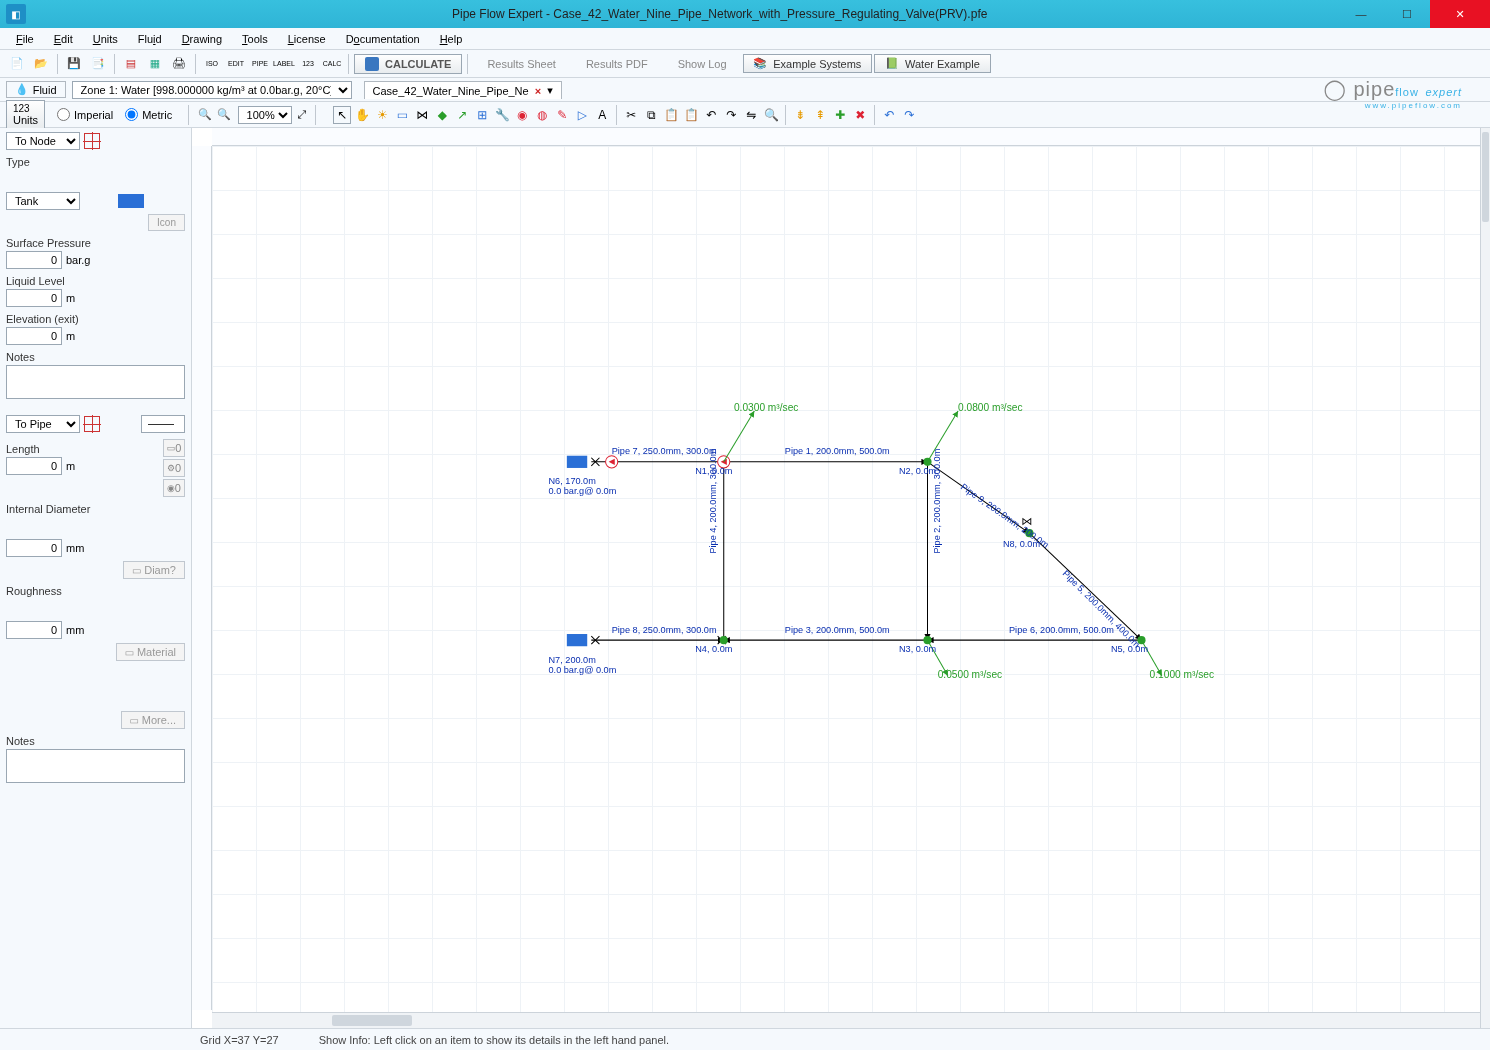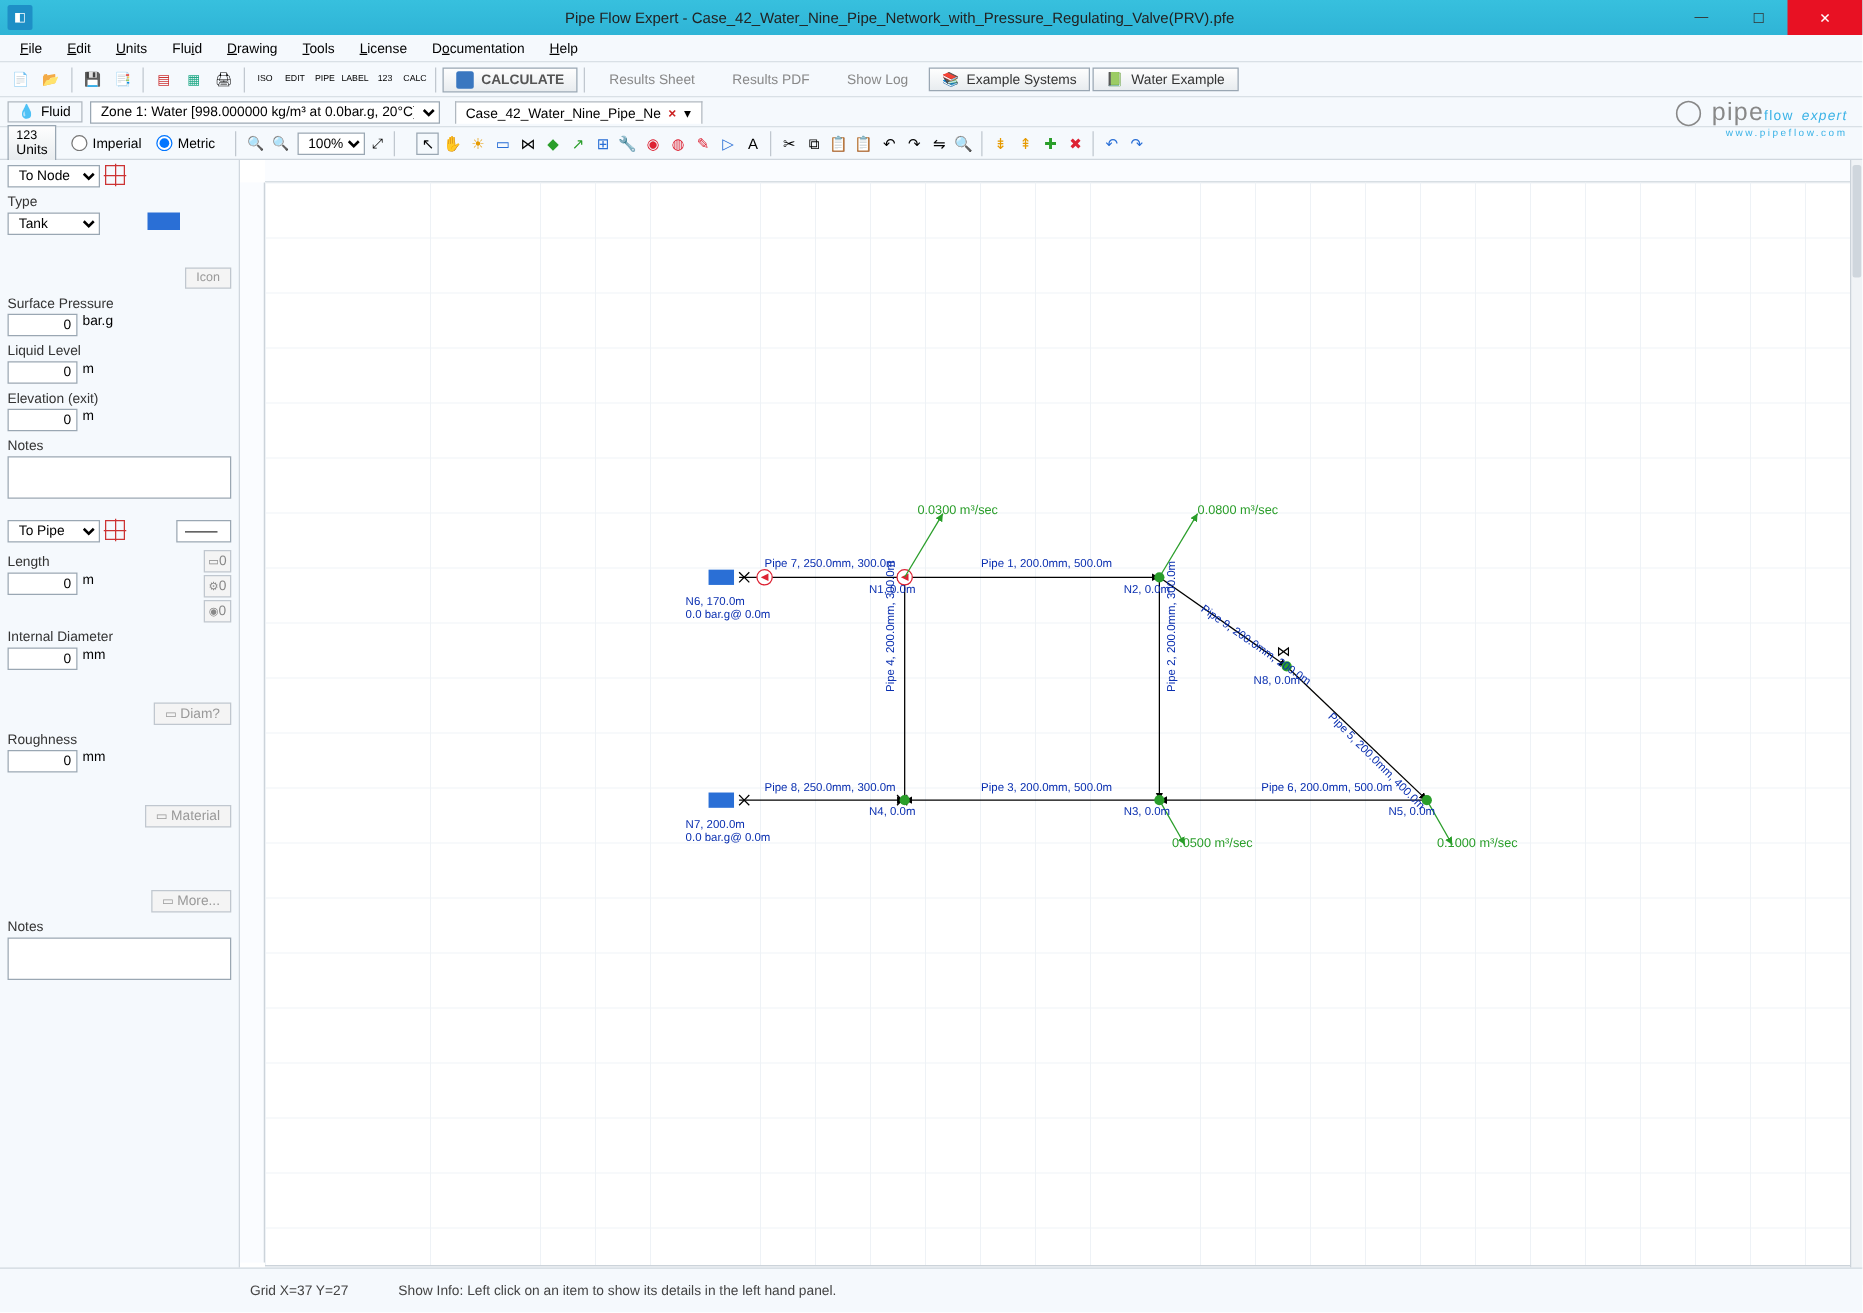--- a/index.html
+++ b/index.html
@@ -37,21 +37,21 @@
 .zoom-select { border: 1px solid #9aa7b3; height: 18px; width: 54px; background: #fff; text-align: left; padding-left: 4px; }
 .draw-tb { display: flex; align-items: center; gap: 2px; margin-left: 8px; }
 .draw-tb .ico { width: 18px; height: 18px; display: flex; align-items: center; justify-content: center; font-size: 12px; }
 .ico.green { color: #2a9e2a; }
 .ico.blue { color: #2a6fd6; }
 .ico.red  { color: #d23; }
 .ico.orange{ color: #e69a00; }
 .ico.box  { border: 1px solid #9aa7b3; }
 
 .sidebar { position: absolute; left: 0; top: 128px; width: 192px; bottom: 22px; background: #f5f9fd; border-right: 1px solid #d0d7de; padding: 4px 6px; overflow: hidden; }
-.sidebar .row { display: flex; align-items: flex-start; gap: 4px; margin-bottom: 4px; }
+.sidebar .row { display: flex; align-items: center; gap: 4px; margin-bottom: 4px; }
 .sidebar label.hdr { color: #333; display: block; margin: 6px 0 2px; }
 .sidebar select, .sidebar input[type="text"] { border: 1px solid #9aa7b3; height: 18px; background: #fff; padding: 0 4px; }
 .sidebar textarea { border: 1px solid #9aa7b3; width: 100%; height: 34px; background: #fff; resize: none; }
 .sidebar input[type="text"] { text-align: right; width: 56px; }
 .tank-swatch { width: 26px; height: 14px; background: #2a6fd6; }
 .ghost-btn { border: 1px solid #c0c7cf; background: #f4f4f4; color: #999; padding: 2px 8px; font-size: 10px; margin-top: 44px; }
 .mini-btn { width: 22px; height: 18px; border: 1px solid #c0c7cf; background: #f4f4f4; color: #888; font-size: 9px; display: flex; align-items: center; justify-content: center; }
 .pickline { border: 1px solid #9aa7b3; height: 18px; width: 44px; background: #fff; position: relative; }
 .pickline::after { content: ""; position: absolute; left: 6px; right: 10px; top: 8px; height: 1px; background: #333; }
 
@@ -65,23 +65,23 @@
 
 .drawing { position: absolute; left: 20px; right: 0; top: 18px; bottom: 16px;
   background-image: linear-gradient(#eef2f6 1px, transparent 1px), linear-gradient(90deg, #eef2f6 1px, transparent 1px);
   background-size: 44px 44px; }
 .drawing svg { position: absolute; inset: 0; width: 100%; height: 100%; }
 .pipe-lbl { fill: #0a2fb0; font-size: 9px; }
 .node-lbl { fill: #0a2fb0; font-size: 9px; }
 .flow-lbl { fill: #2a9e2a; font-size: 10px; }
 .tank-lbl { fill: #0a2fb0; font-size: 9px; }
 
-.statusbar { position: absolute; left: 0; right: 0; bottom: 0; height: 36px; background: #f5f9fd; border-top: 1px solid #d0d7de; display: flex; align-items: center; padding-left: 200px; gap: 40px; color: #444; }
-
-.logo { position: absolute; right: 12px; top: 77px; text-align: right; font-family: Verdana, sans-serif; }
+.statusbar { position: absolute; left: 0; right: 0; bottom: 0; height: 22px; background: #f5f9fd; border-top: 1px solid #d0d7de; display: flex; align-items: center; padding-left: 200px; gap: 40px; color: #444; }
+
+.logo { position: absolute; right: 28px; top: 77px; text-align: right; font-family: Verdana, sans-serif; }
 .logo .big { font-size: 20px; letter-spacing: 1px; color: #888; }
 .logo .big b { color: #3ab2e6; font-weight: normal; }
 .logo .sub { font-size: 8px; color: #3ab2e6; letter-spacing: 2px; }
 
 .tgt-icon { width: 16px; height: 16px; border: 1px solid #c33; display: inline-block; position: relative; }
 .tgt-icon::before, .tgt-icon::after { content: ""; position: absolute; background: #c33; }
 .tgt-icon::before { left: 7px; top: -2px; bottom: -2px; width: 1px; }
 .tgt-icon::after  { top: 7px; left: -2px; right: -2px; height: 1px; }
 </style>
 </head>

